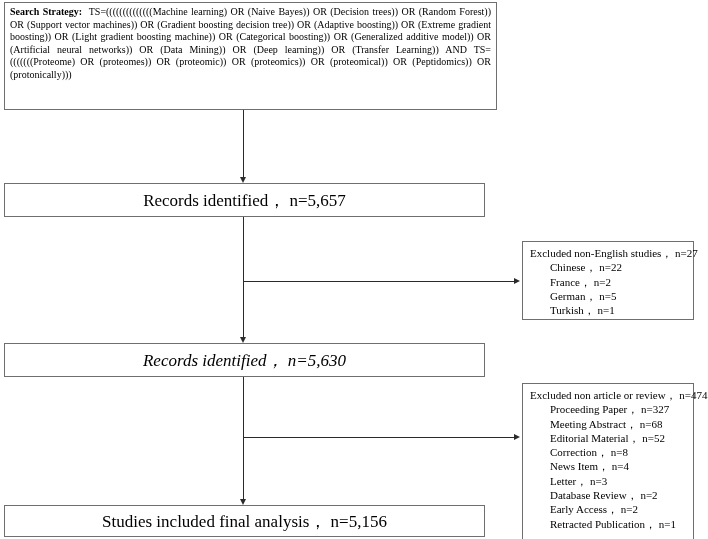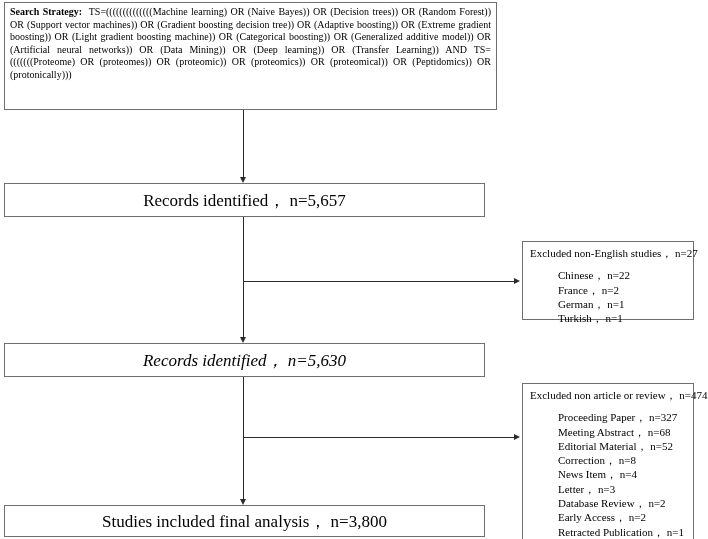--- a/index.html
+++ b/index.html
@@ -66,21 +66,21 @@
     width: 172px;
     padding: 4px 4px 4px 7px;
     font-size: 11px;
     line-height: 1.30;
   }
   #excl-1 { top: 241px; height: 79px; }
   #excl-2 { top: 383px; height: 161px; }
   .excl-head { white-space: nowrap; }
   .excl-list {
     list-style: none;
-    margin: 8px;
+    margin: 0;
     padding: 0 0 0 20px;
   }
   .excl-list li { white-space: nowrap; }
 
   
   .vline {
     position: absolute;
     width: 1px;
     background: #2b2b2b;
   }
@@ -125,21 +125,21 @@
 <div class="arrow-down" style="left:239.5px; top:337px;"></div>
 
 <div class="hline" style="left:243px; top:281px; width:271px;"></div>
 <div class="arrow-right" style="left:514px; top:277.5px;"></div>
 
 <div class="box excl-box" id="excl-1">
   <div class="excl-head">Excluded non-English studies，  n=27</div>
   <ul class="excl-list">
     <li>Chinese，  n=22</li>
     <li>France，  n=2</li>
-    <li>German，  n=1</li>
+    <li>German，  n=5</li>
     <li>Turkish，  n=1</li>
   </ul>
 </div>
 
 <div class="box main-box" id="records-2">
   <span>Records identified，  n=5,630</span>
 </div>
 
 <div class="vline" style="left:243px; top:377px; height:122px;"></div>
 <div class="arrow-down" style="left:239.5px; top:499px;"></div>
@@ -156,14 +156,14 @@
     <li>Correction，  n=8</li>
     <li>News Item，  n=4</li>
     <li>Letter，  n=3</li>
     <li>Database Review，  n=2</li>
     <li>Early Access，  n=2</li>
     <li>Retracted Publication，  n=1</li>
   </ul>
 </div>
 
 <div class="box main-box" id="records-3">
-  <span>Studies included final analysis，  n=3,800</span>
+  <span>Studies included final analysis，  n=5,156</span>
 </div>
 
 </body></html>

